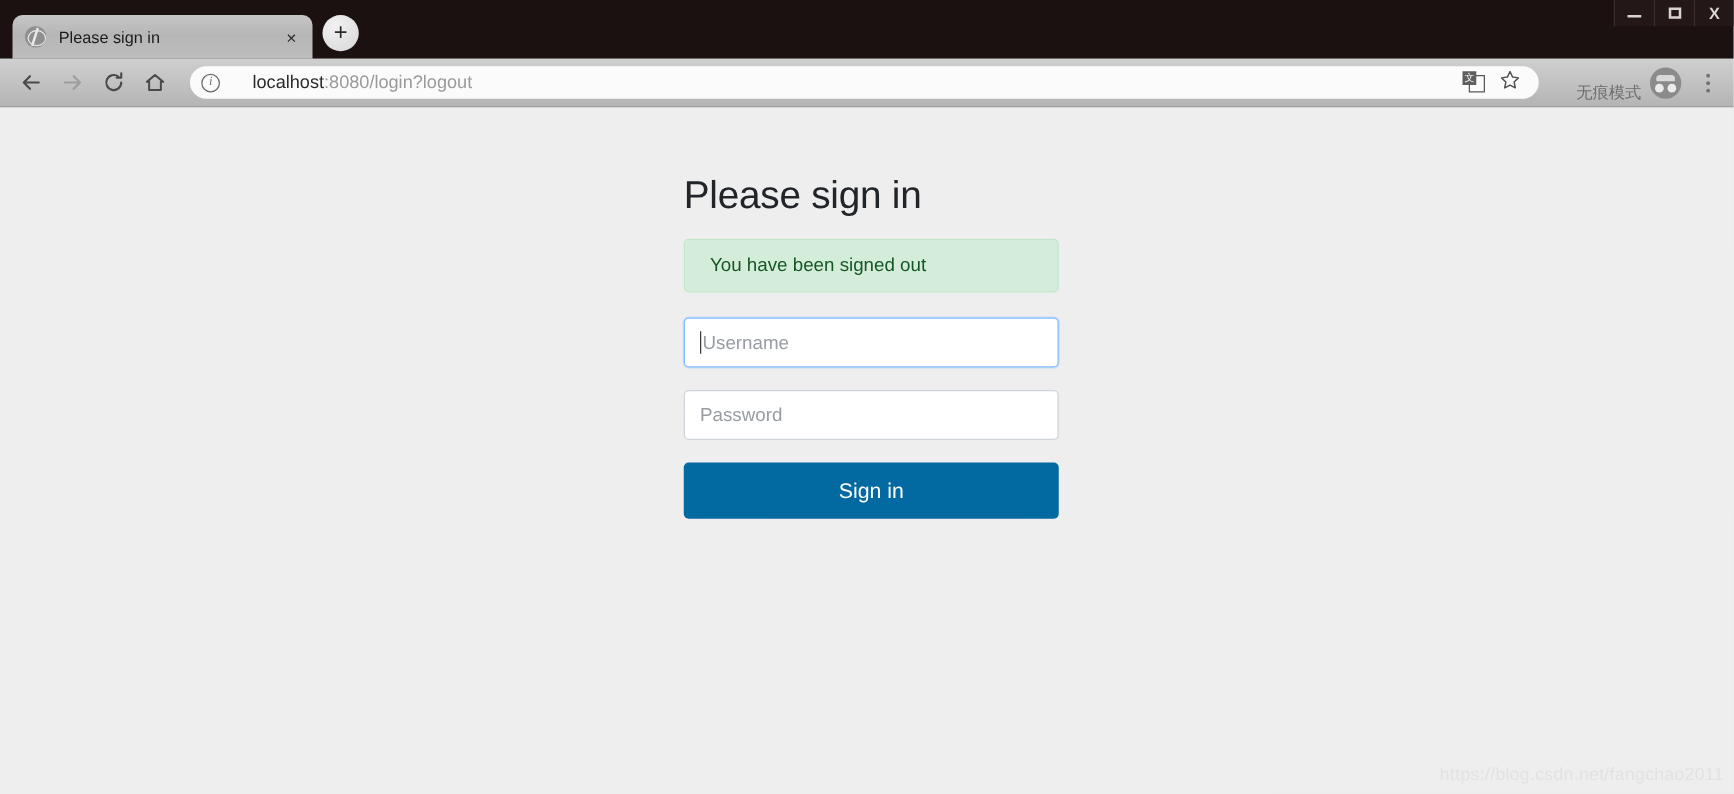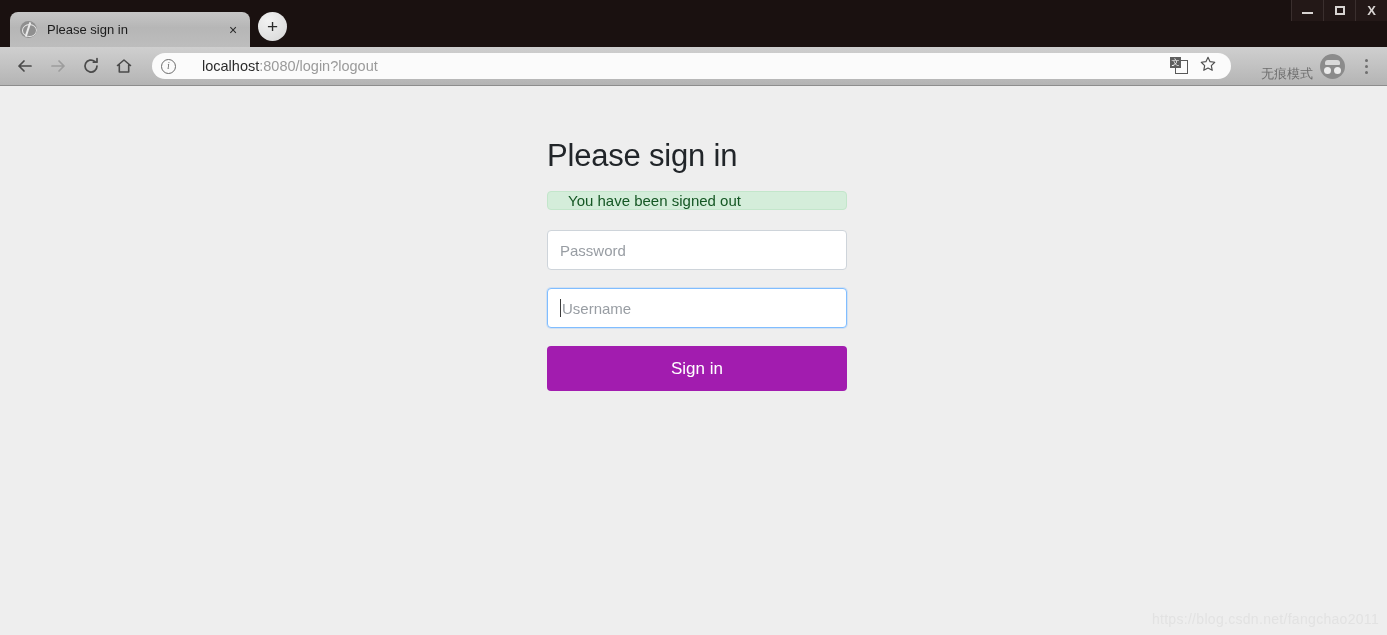--- a/index.html
+++ b/index.html
@@ -305,21 +305,21 @@
     margin-bottom: 17px;
     line-height: 1.2;
   }
 
   .alert-success {
     background: #d4edda;
     border: 1px solid #c3e6cb;
     border-radius: 4px;
     color: #155724;
     font-size: 15px;
-    padding: 0 20px;
+    padding: 12px 20px;
     margin-bottom: 20px;
   }
 
   .field {
     width: 300px;
     height: 40px;
     border-radius: 4px;
     background: #ffffff;
     font-size: 15px;
     color: #6c757d;
@@ -339,21 +339,21 @@
     height: 18px;
     background: #3c3c3c;
     margin-right: 1px;
     flex: 0 0 auto;
   }
   .placeholder { color: #989da3; }
 
   .signin-button {
     width: 300px;
     height: 45px;
-    background: #a21caf;
+    background: #0369a1;
     border: none;
     border-radius: 4px;
     color: #ffffff;
     font-size: 17px;
     font-family: "Liberation Sans", sans-serif;
     display: flex;
     align-items: center;
     justify-content: center;
     margin-top: 4px;
   }
@@ -461,27 +461,27 @@
   </div>
 
   <div class="viewport">
 
     <div class="signin-form">
 
       <h1 class="page-heading">Please sign in</h1>
 
       <div class="alert-success">You have been signed out</div>
 
-      <div class="field">
-        <span class="placeholder">Password</span>
-      </div>
-
       <div class="field focused">
         <span class="caret"></span>
         <span class="placeholder">Username</span>
       </div>
 
+      <div class="field">
+        <span class="placeholder">Password</span>
+      </div>
+
       <button class="signin-button">Sign in</button>
     </div>
 
     <div class="watermark">https://blog.csdn.net/fangchao2011</div>
   </div>
 </div>
 
 </body></html>

